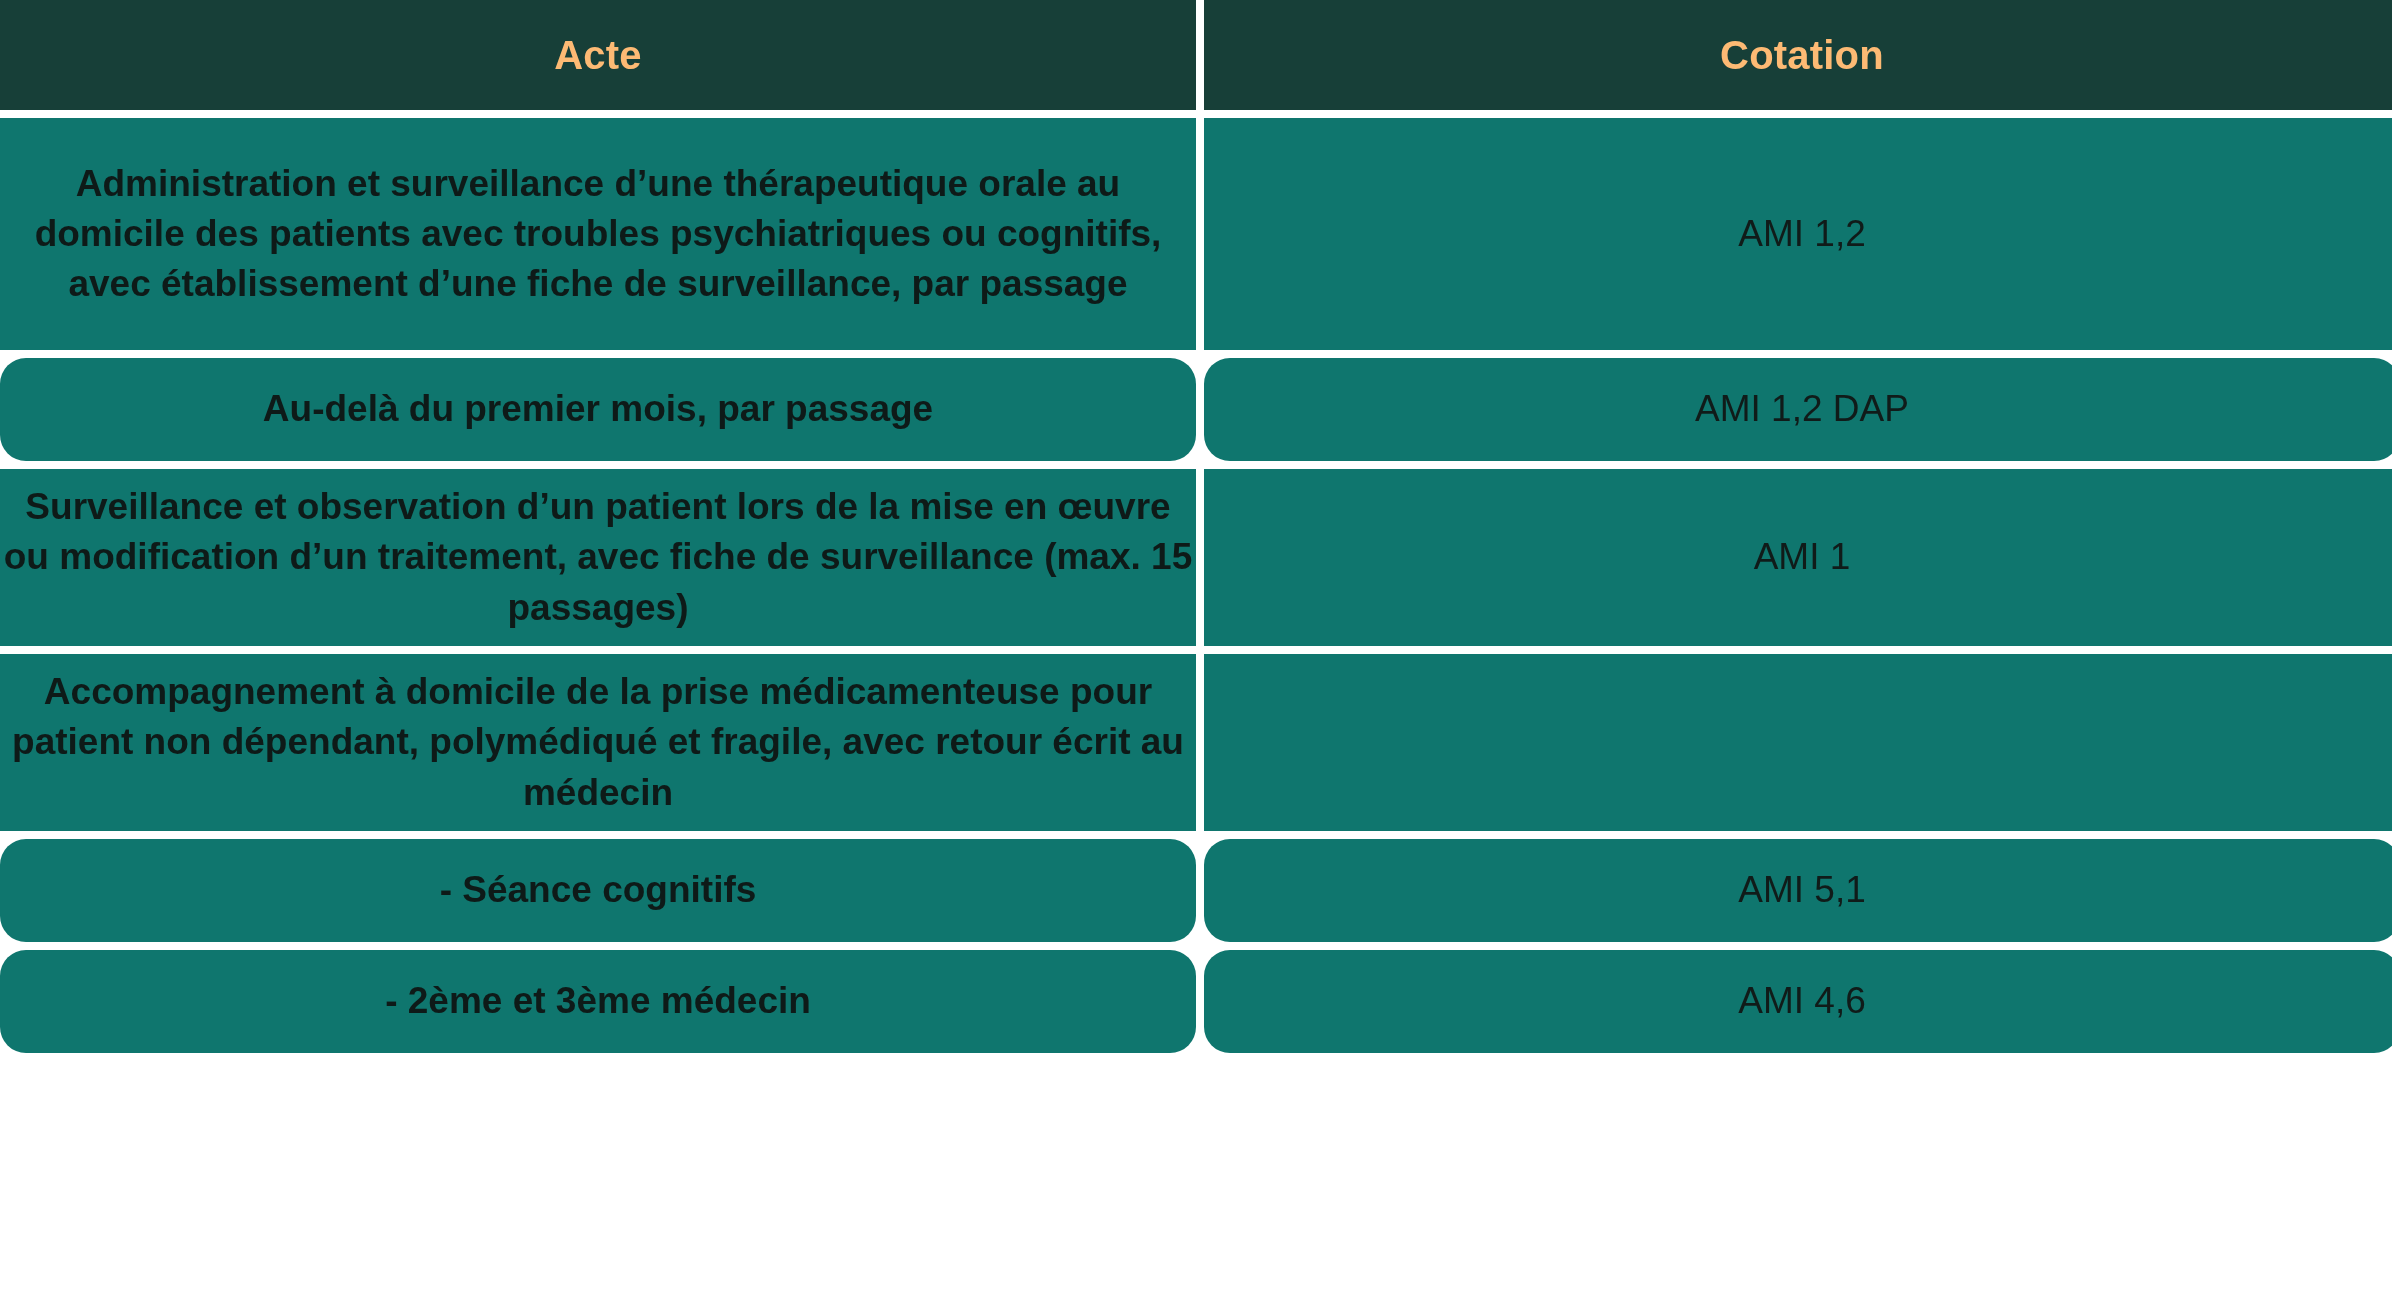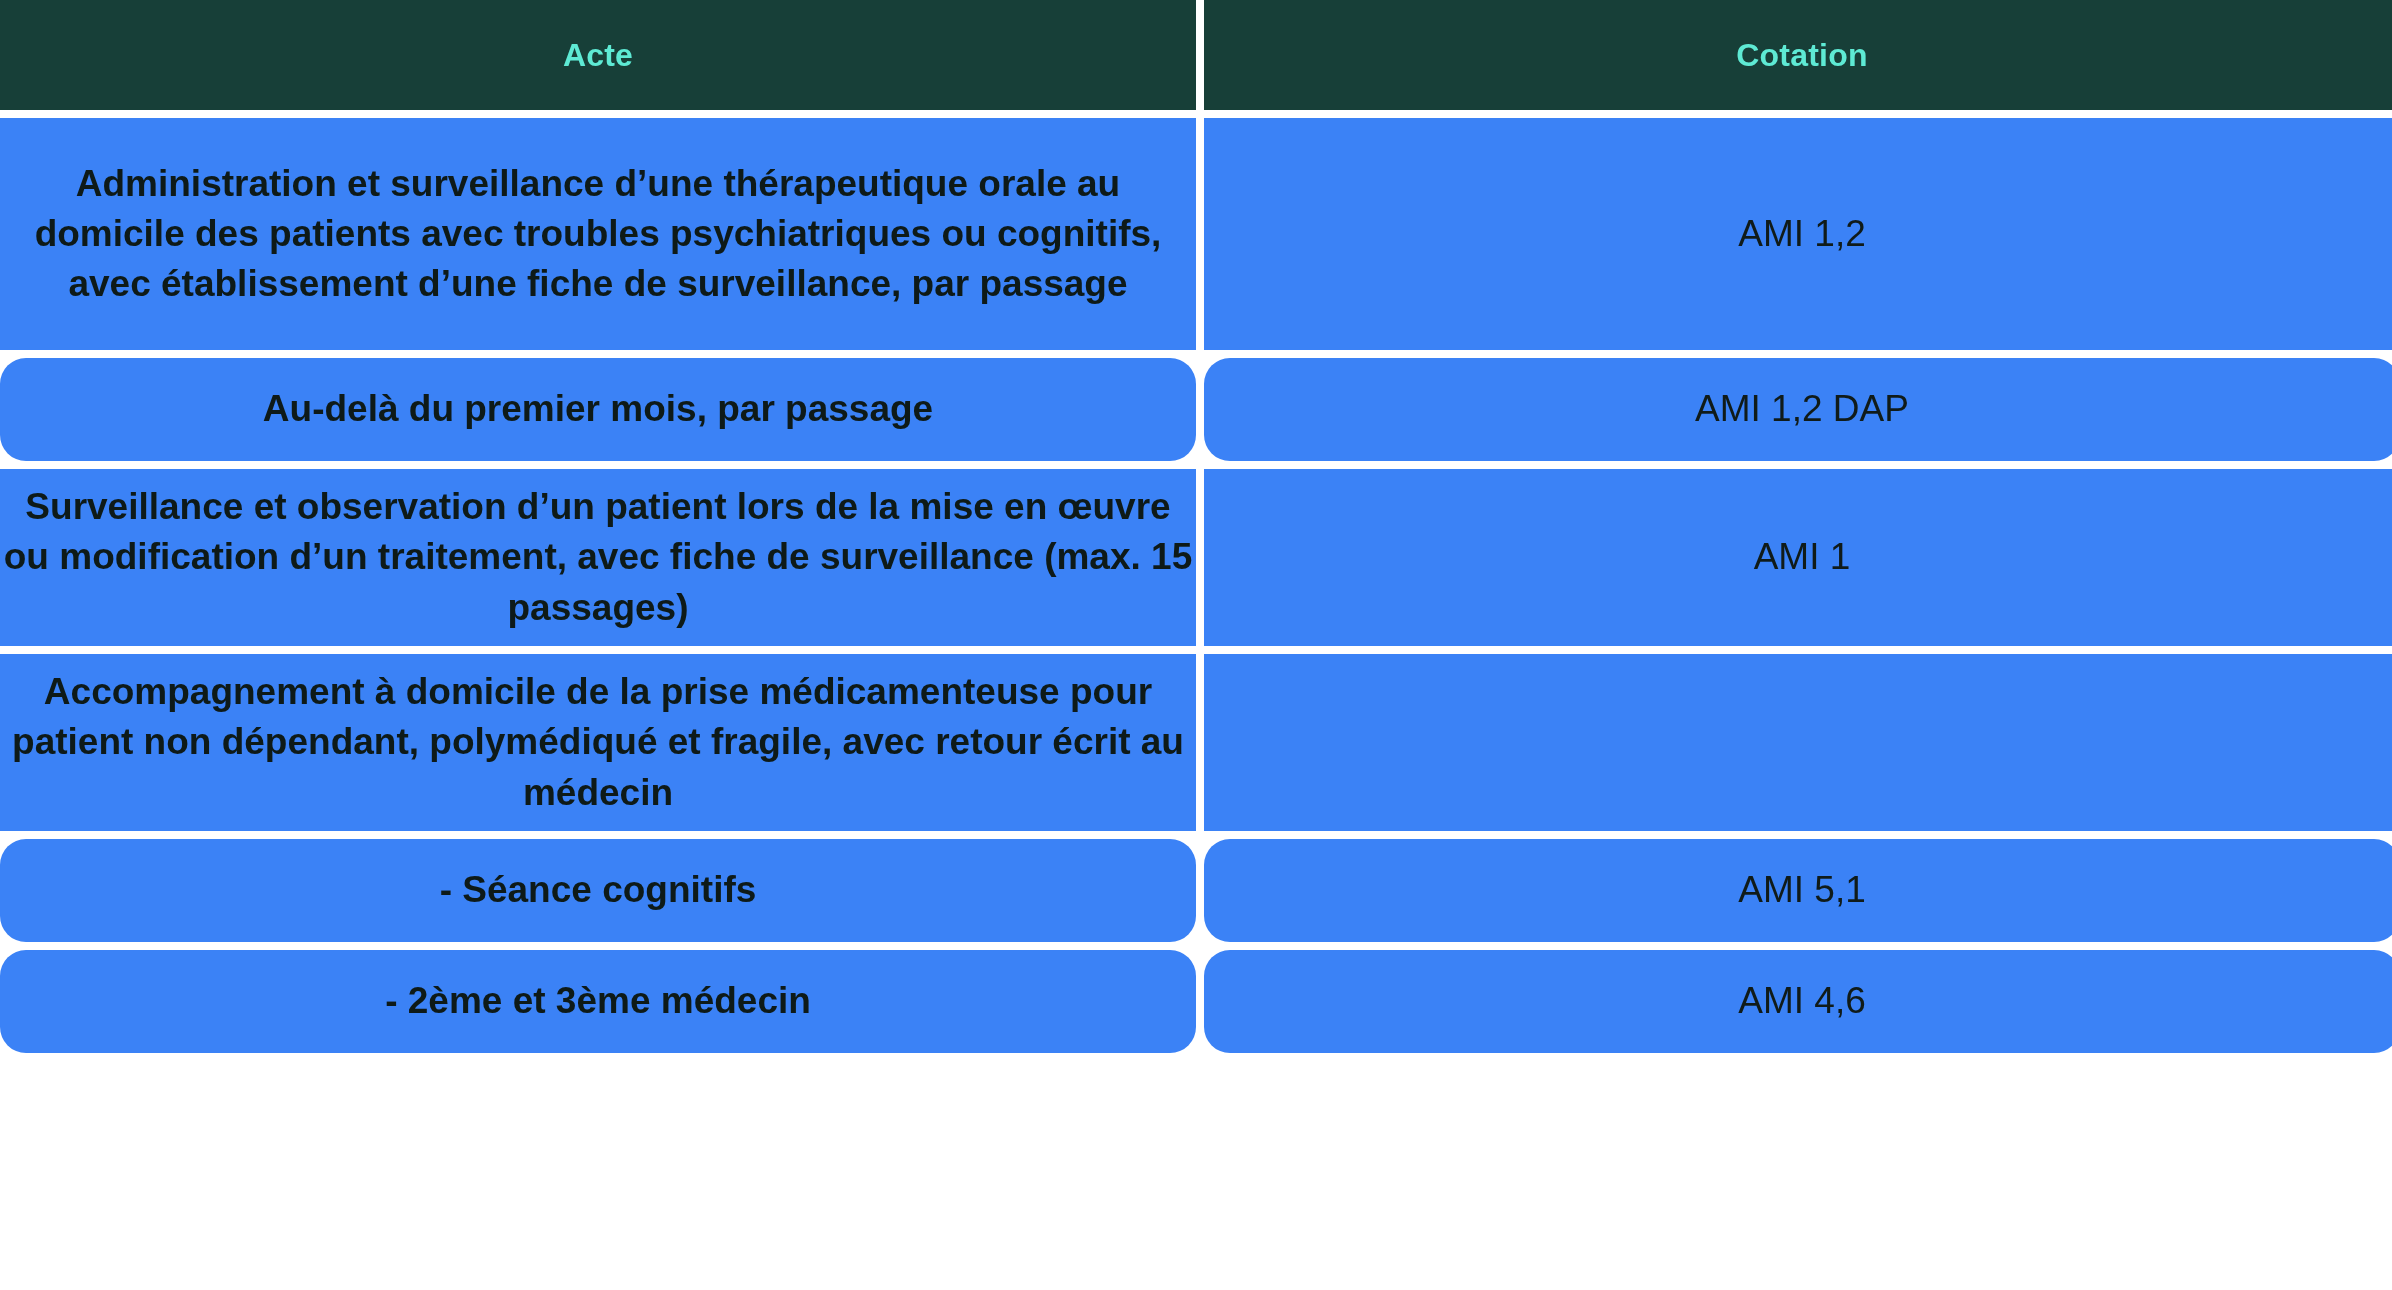--- a/index.html
+++ b/index.html
@@ -32,31 +32,31 @@
   table.acts-table td {
     padding: 0;
     margin: 0;
   }
 
   col.col-acte { width: 1196px; }
   col.col-cotation { width: 1196px; }
 
   .head-cell {
     background: #173F38;
-    color: #5eead4;
-    font-size: 32px;
+    color: #fdba74;
+    font-size: 40px;
     font-weight: bold;
     text-align: center;
     height: 110px;
     vertical-align: middle;
     letter-spacing: 0.2px;
   }
 
   .body-cell {
-    background: #3b82f6;
+    background: #0f766e;
     vertical-align: middle;
     text-align: center;
     color: #101b19;
   }
 
   .acte-cell {
     font-size: 37px;
     font-weight: bold;
     line-height: 1.36;
     padding: 30px 55px;

